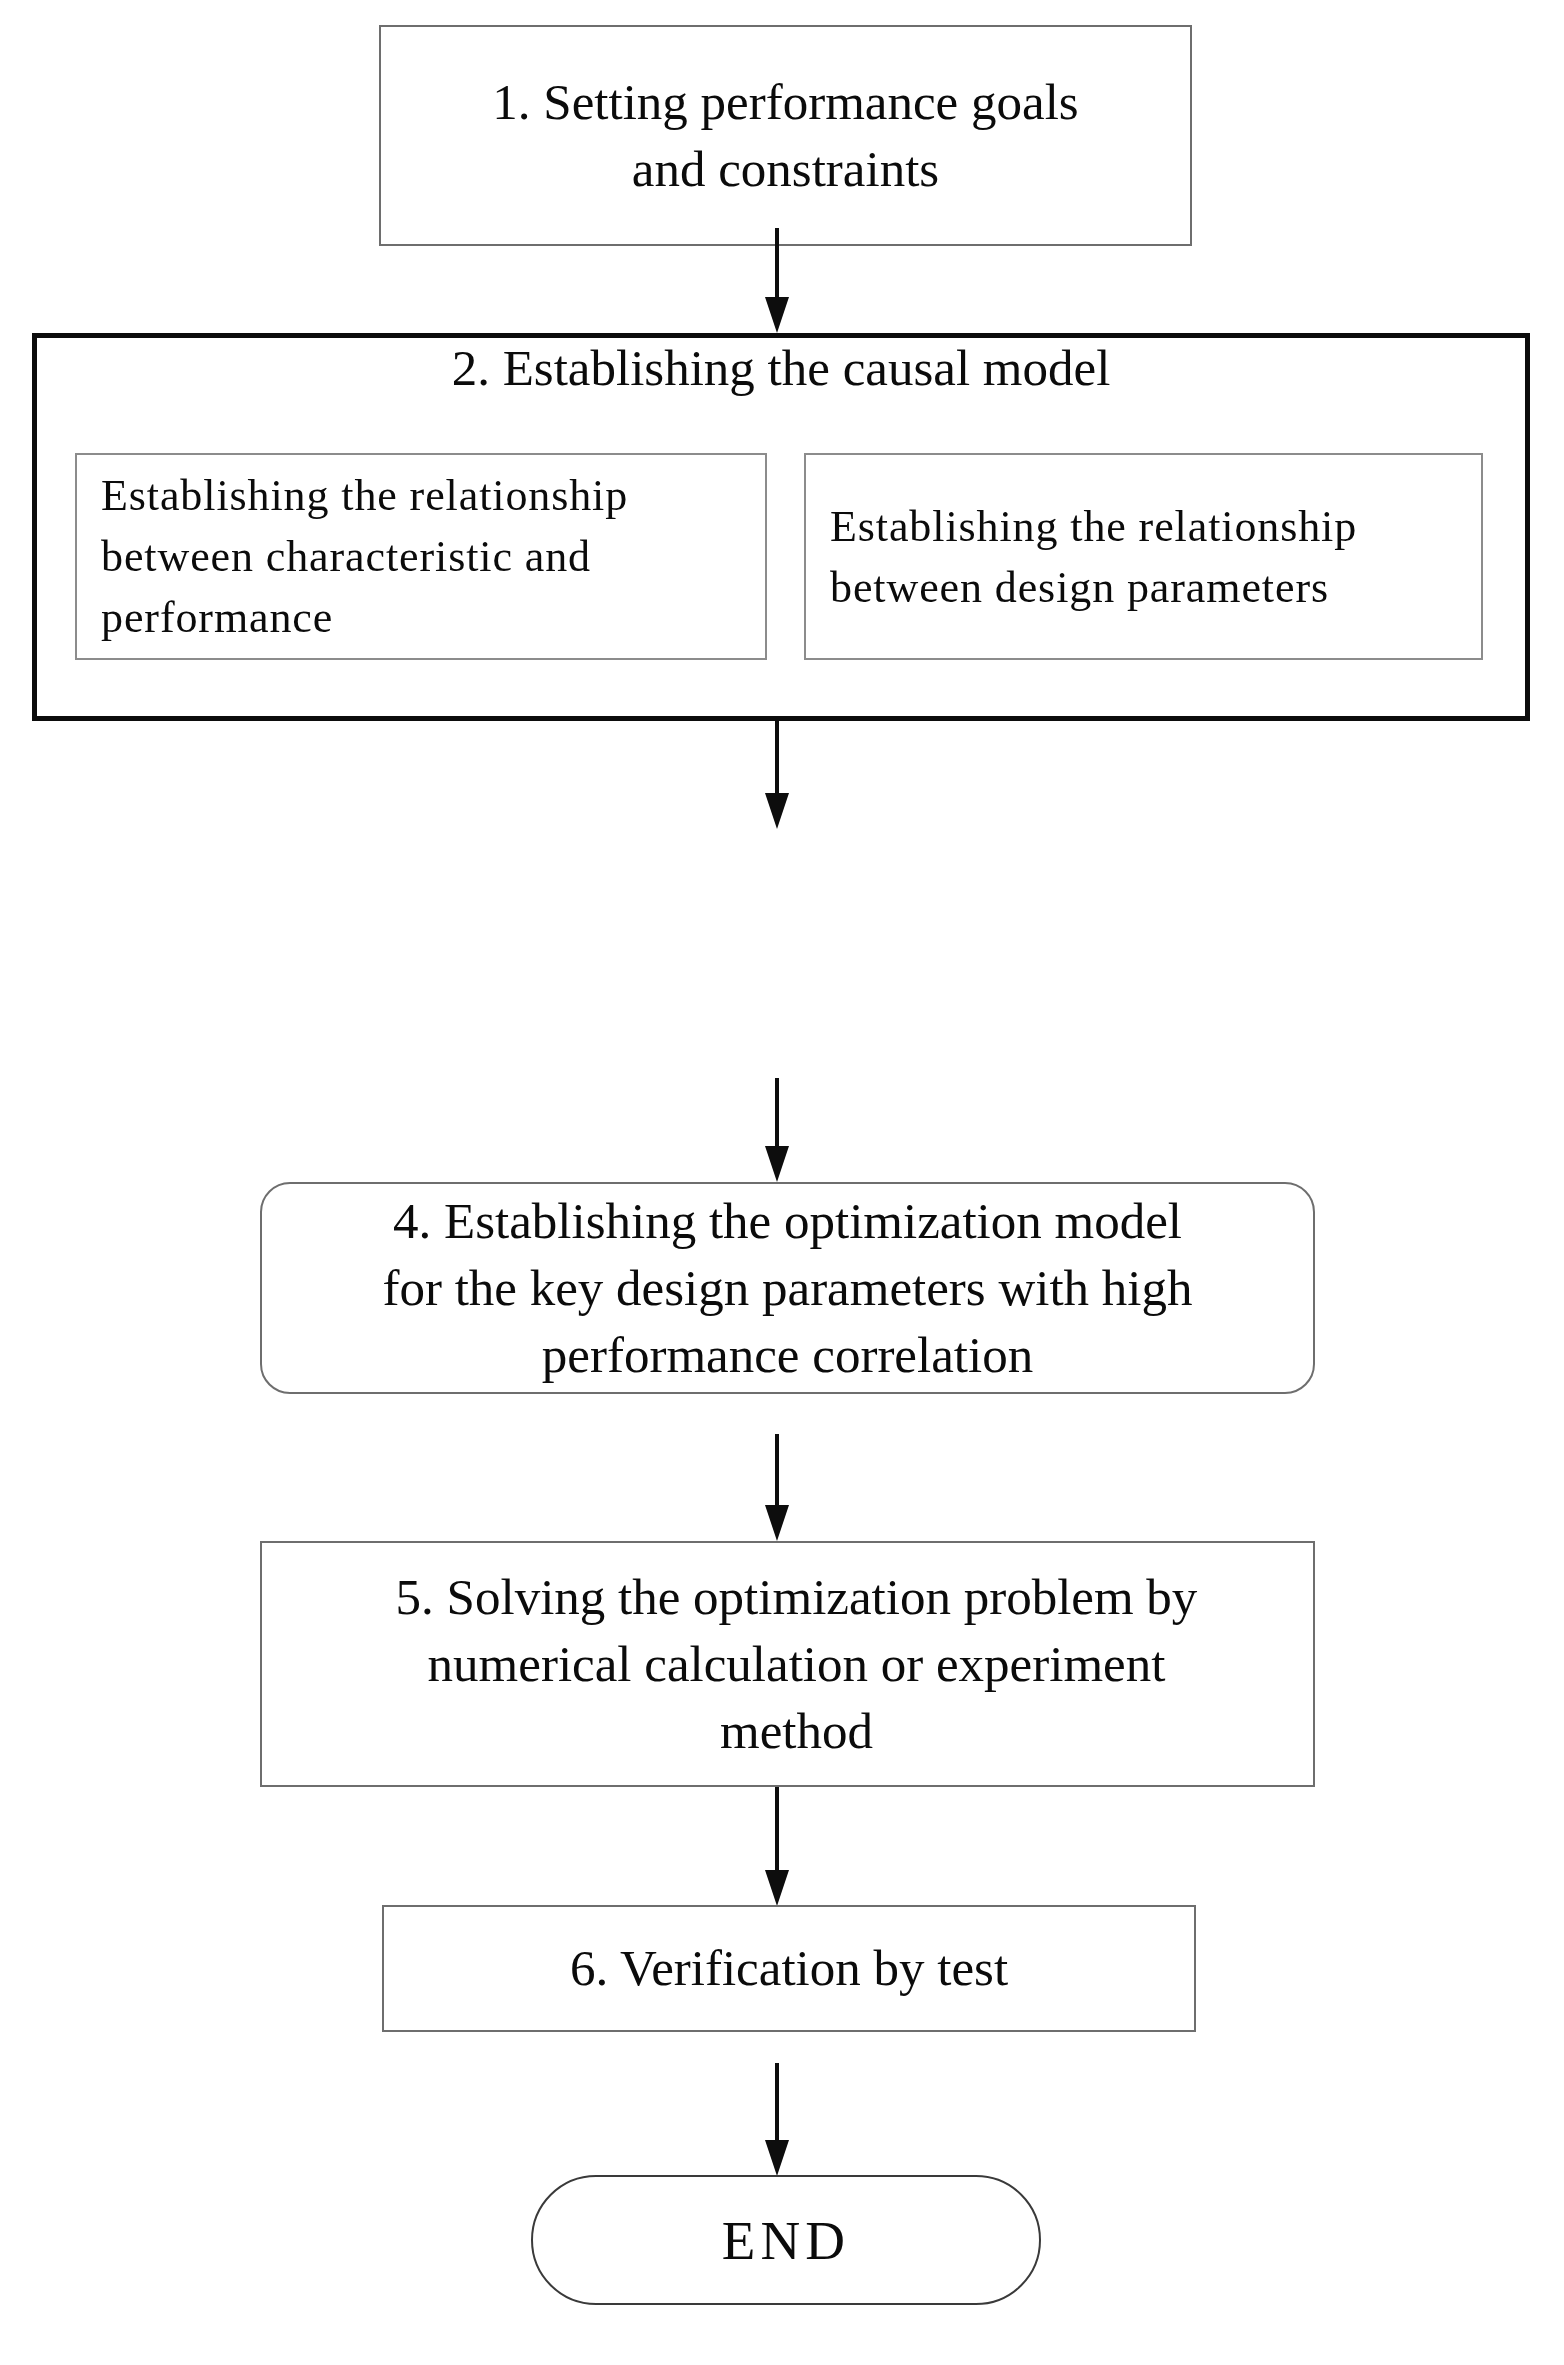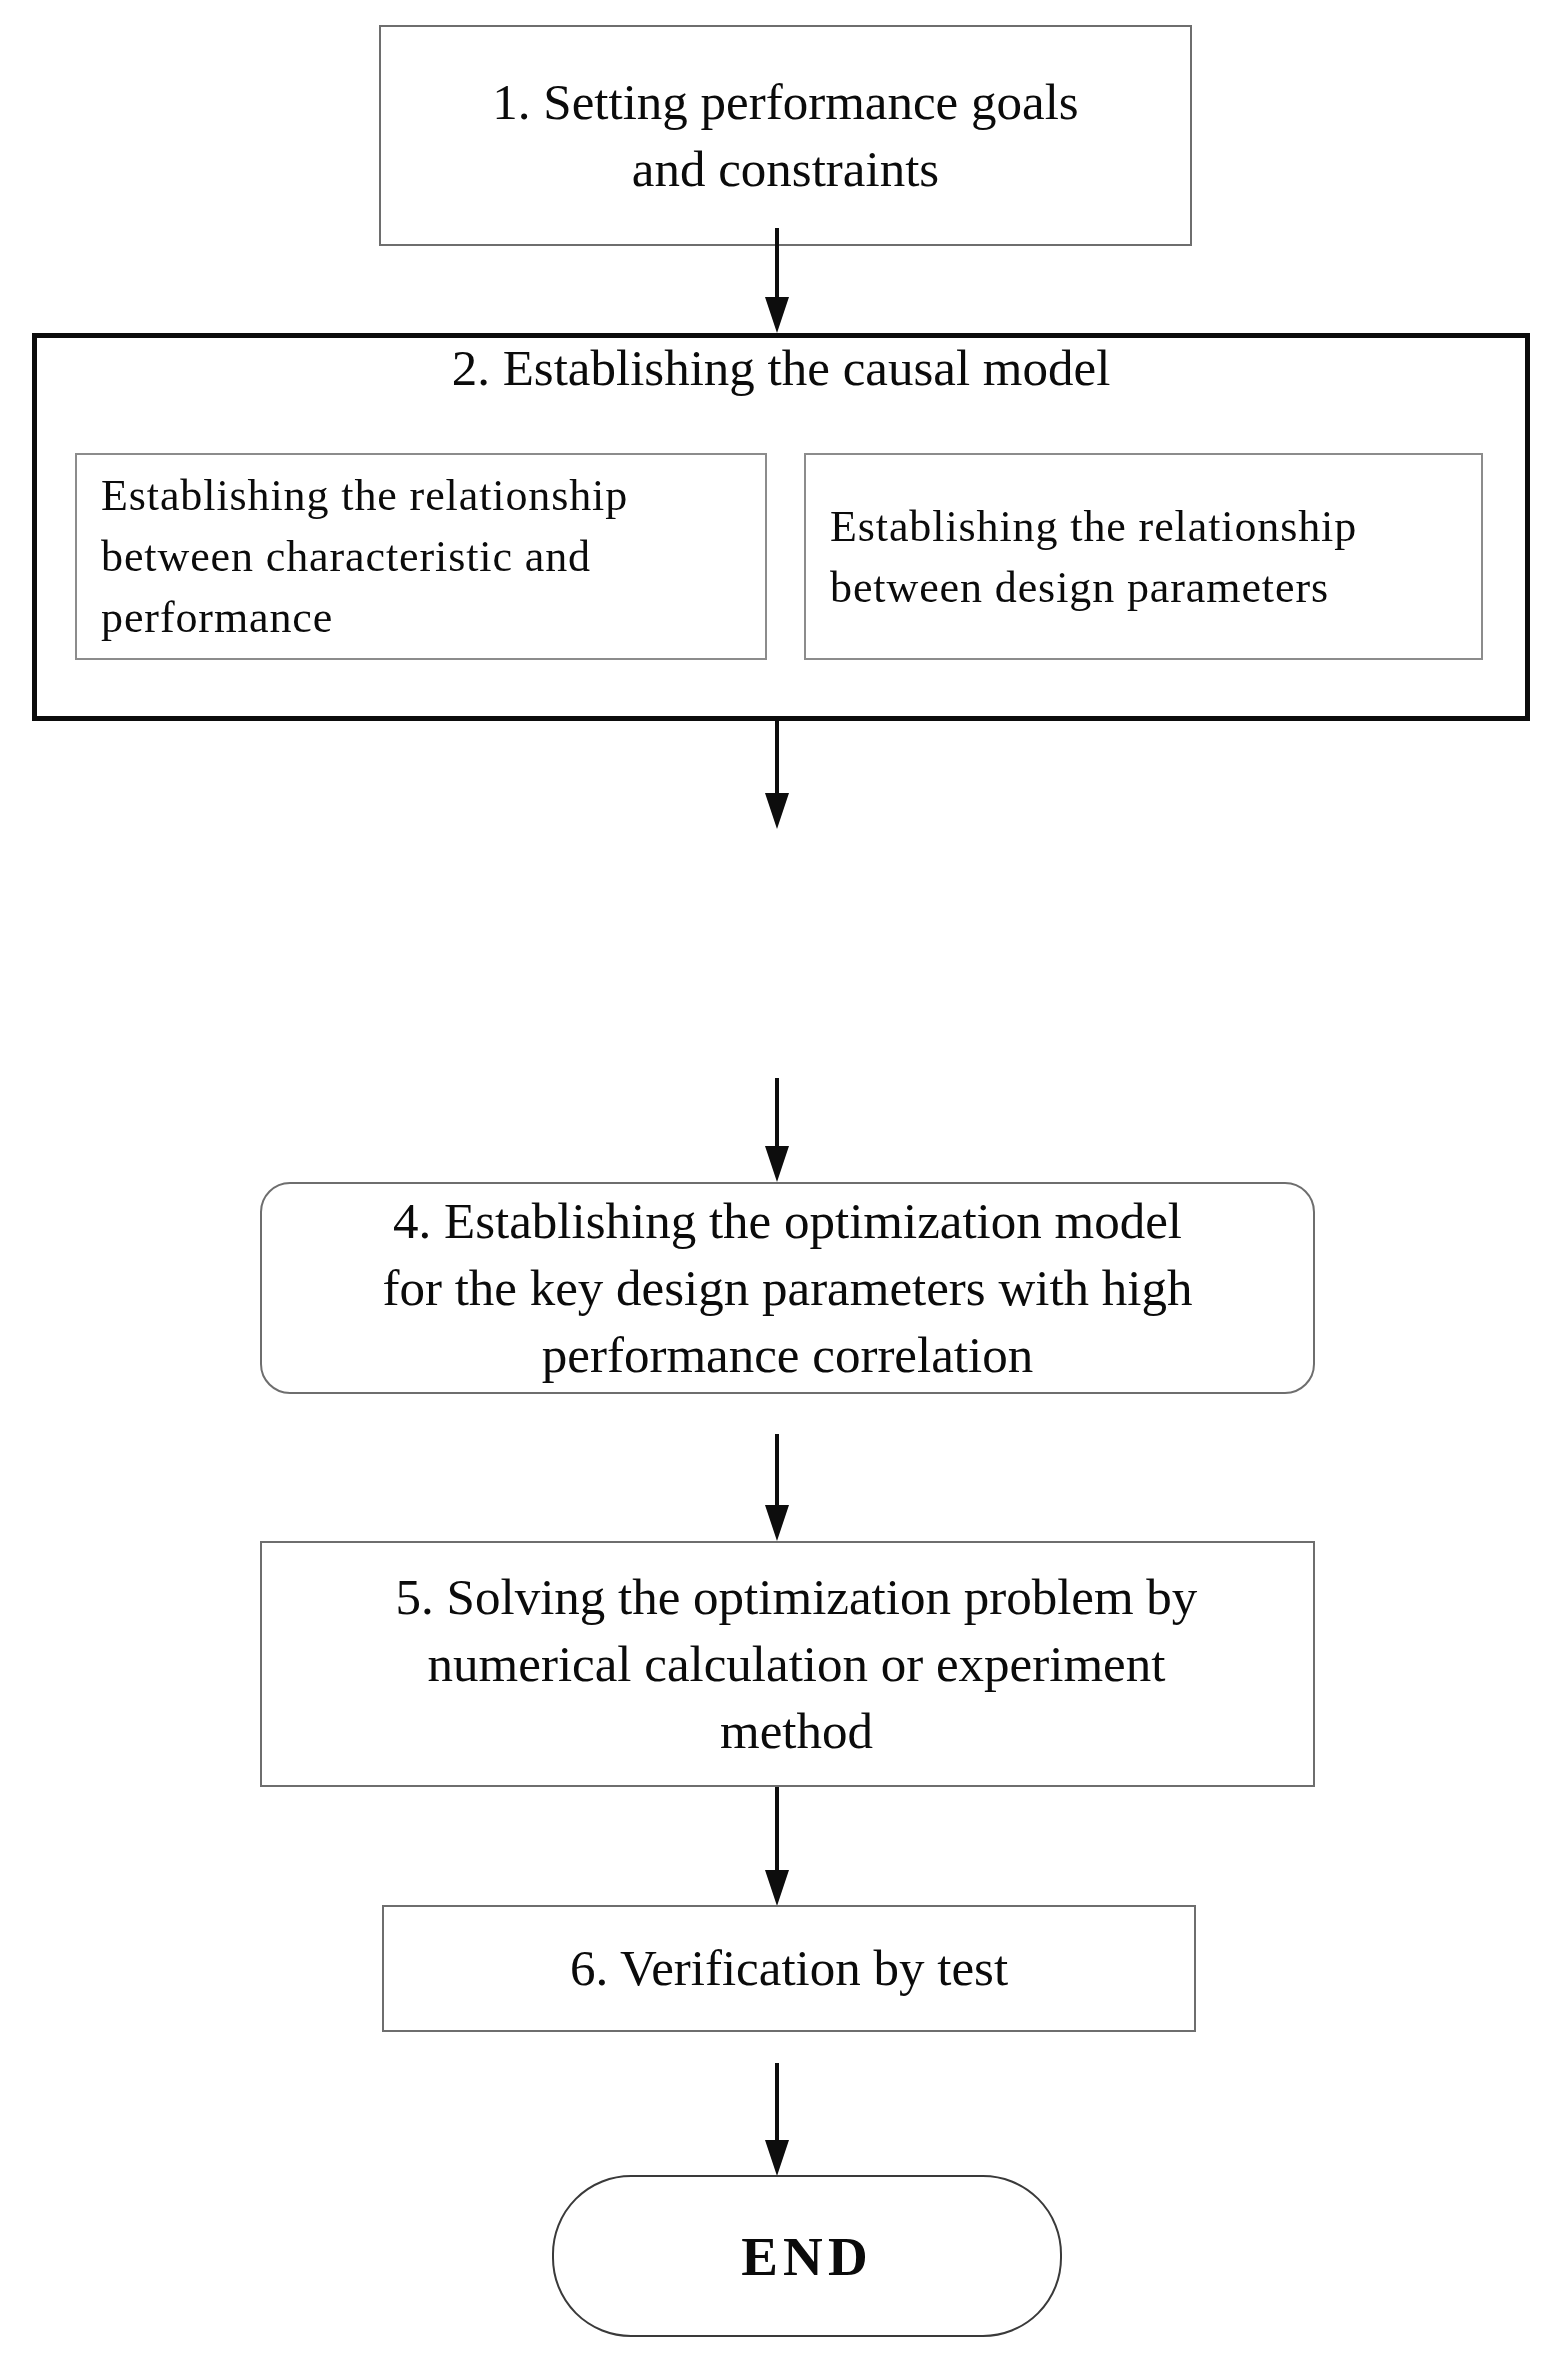--- a/index.html
+++ b/index.html
@@ -152,18 +152,18 @@
 
   <div class="box" style="left:382px; top:1905px; width:814px; height:127px;">
     <div class="line">6. Verification by test</div>
   </div>
 
   <div class="arrow" style="left:764px; top:2063px;">
     <div class="arrow-line" style="height:77px;"></div>
     <div class="arrow-head"></div>
   </div>
 
-  <div class="terminator" style="left:552px; top:2175px; width:510px; height:162px;font-weight:bold;">
+  <div class="terminator" style="left:531px; top:2175px; width:510px; height:130px;">
     <div class="line">END</div>
   </div>
 
 </div>
 
 
 </body></html>

